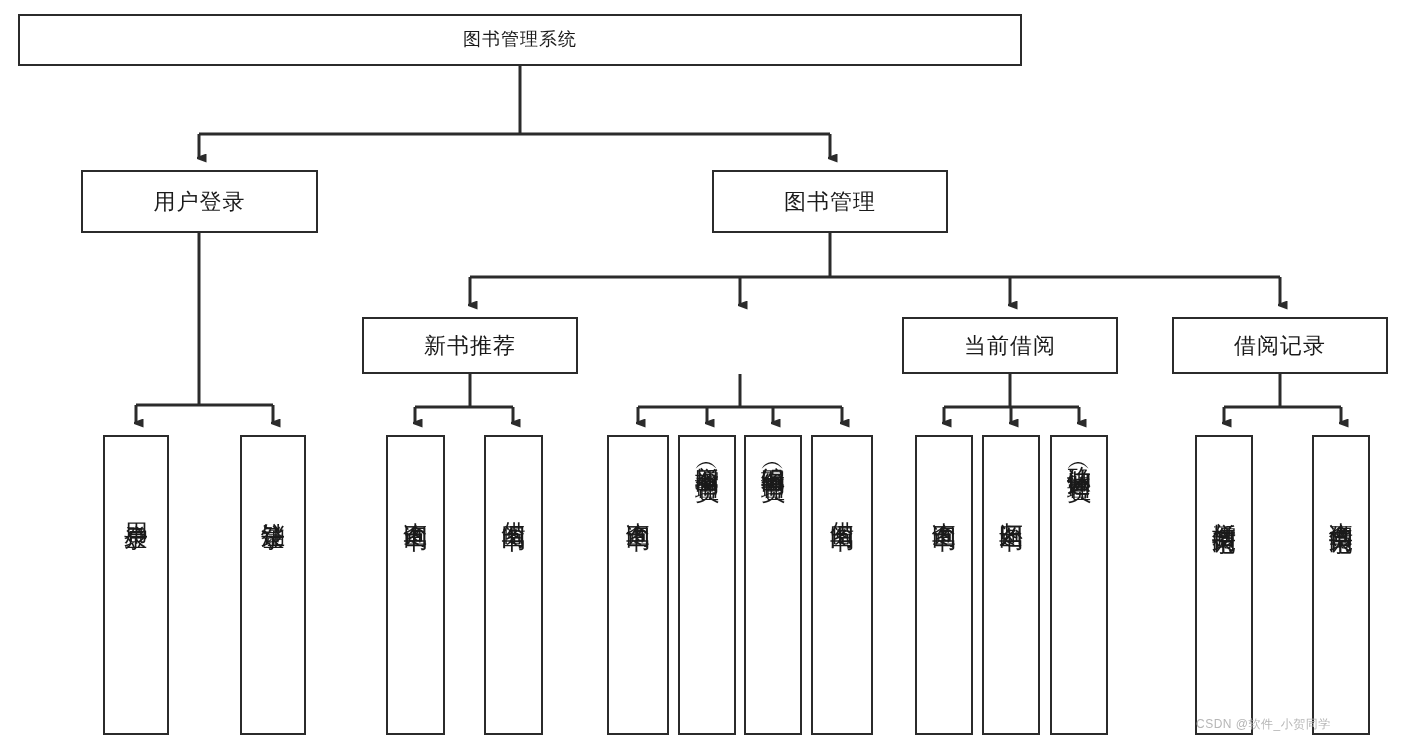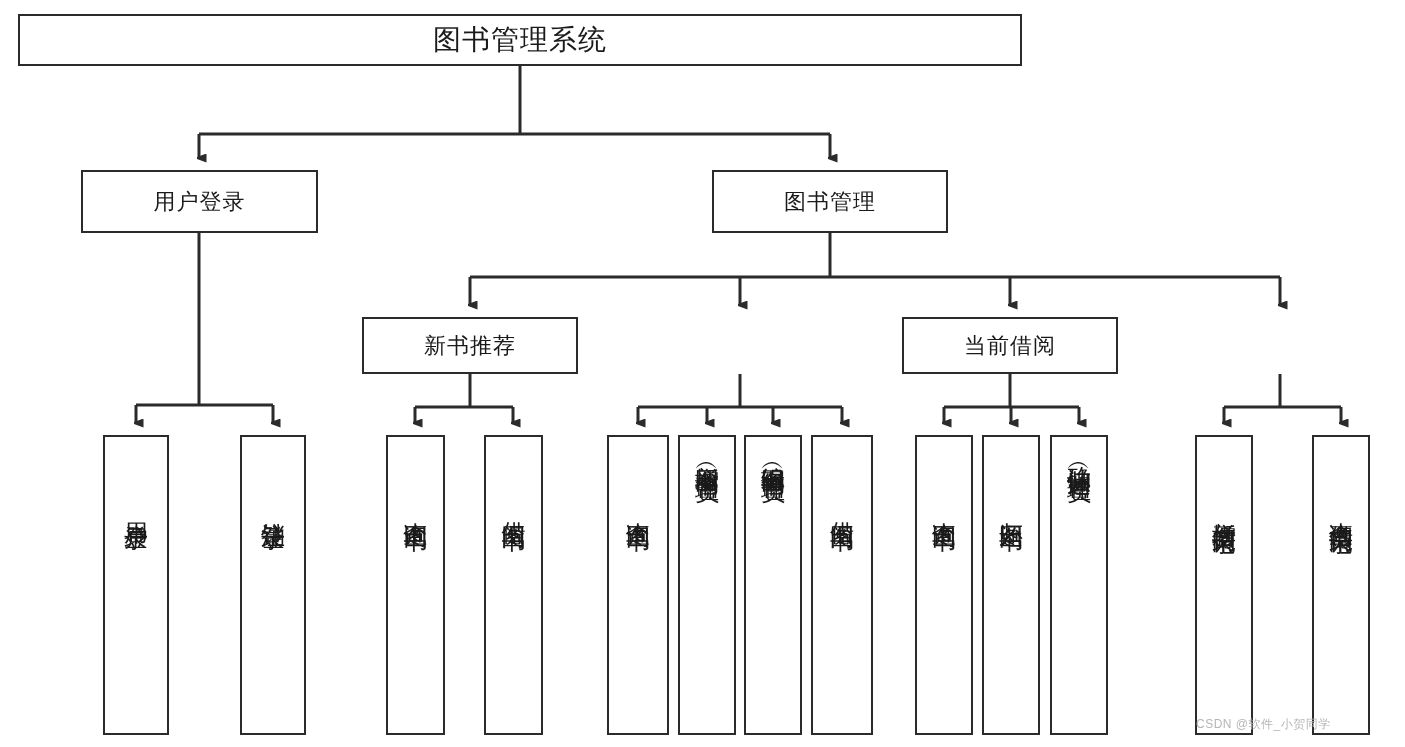--- a/index.html
+++ b/index.html
@@ -39,21 +39,21 @@
     display: block;
     text-align: center;
     line-height: 1.18;
     white-space: nowrap;
   }
   .node.horizontal .node-label {
     font-size: 22px;
     letter-spacing: 1px;
   }
   .node.root .node-label {
-    font-size: 28px;
+    font-size: 18px;
     letter-spacing: 1px;
   }
   .node.vertical {
     align-items: flex-start;
     justify-content: center;
     padding-top: 6px;
   }
   .node.vertical .node-label {
     writing-mode: vertical-rl;
     text-orientation: upright;
@@ -141,20 +141,23 @@
   <div class="node horizontal" id="node-l2-1" style="left: 712px; top: 170px; width: 236px; height: 63px;">
     <span class="node-label">图书管理</span>
   </div>
 
   <div class="node horizontal" id="node-l3-0" style="left: 362px; top: 317px; width: 216px; height: 57px;">
     <span class="node-label">新书推荐</span>
   </div>
   <div class="node horizontal" id="node-l3-2" style="left: 902px; top: 317px; width: 216px; height: 57px; justify-content: center;">
     <span class="node-label">当前借阅</span>
   </div>
+  <div class="node horizontal" id="node-l3-3" style="left: 1172px; top: 317px; width: 216px; height: 57px;">
+    <span class="node-label">借阅记录</span>
+  </div>
 
   <div class="node vertical mid" id="node-leaf-0" style="left: 103px; top: 435px; width: 66px; height: 300px;">
     <span class="node-label">用户登录</span>
   </div>
   <div class="node vertical mid" id="node-leaf-1" style="left: 240px; top: 435px; width: 66px; height: 300px;">
     <span class="node-label">注销登录</span>
   </div>
   <div class="node vertical mid" id="node-leaf-2" style="left: 386px; top: 435px; width: 59px; height: 300px;">
     <span class="node-label">查询图书</span>
   </div>

